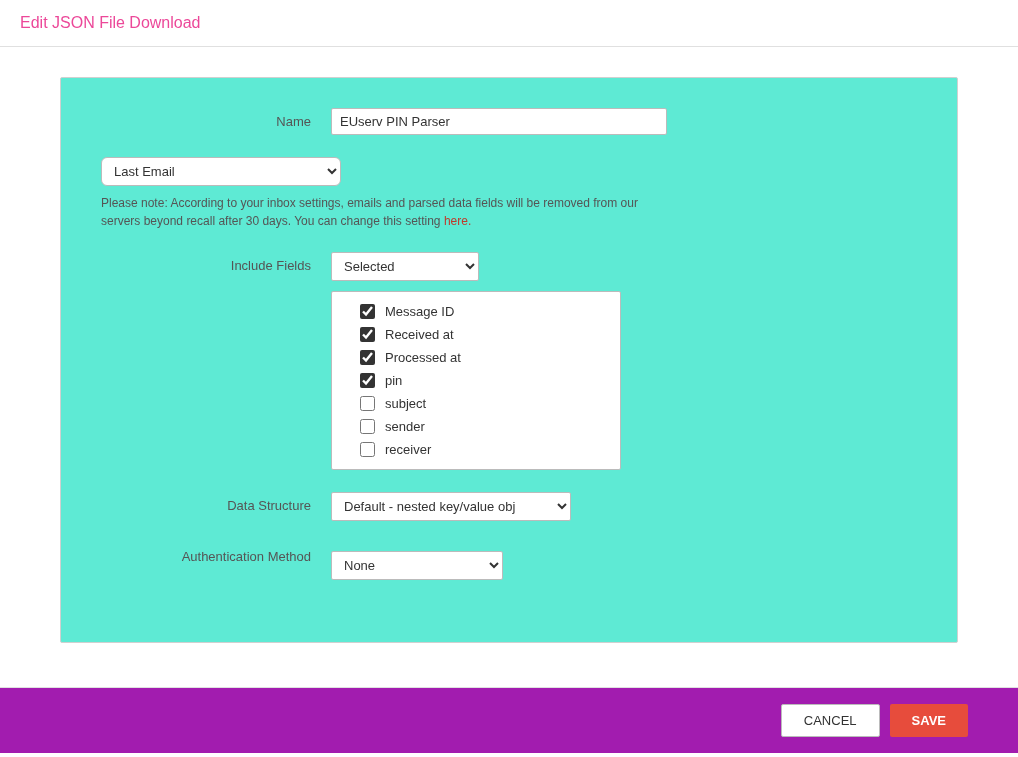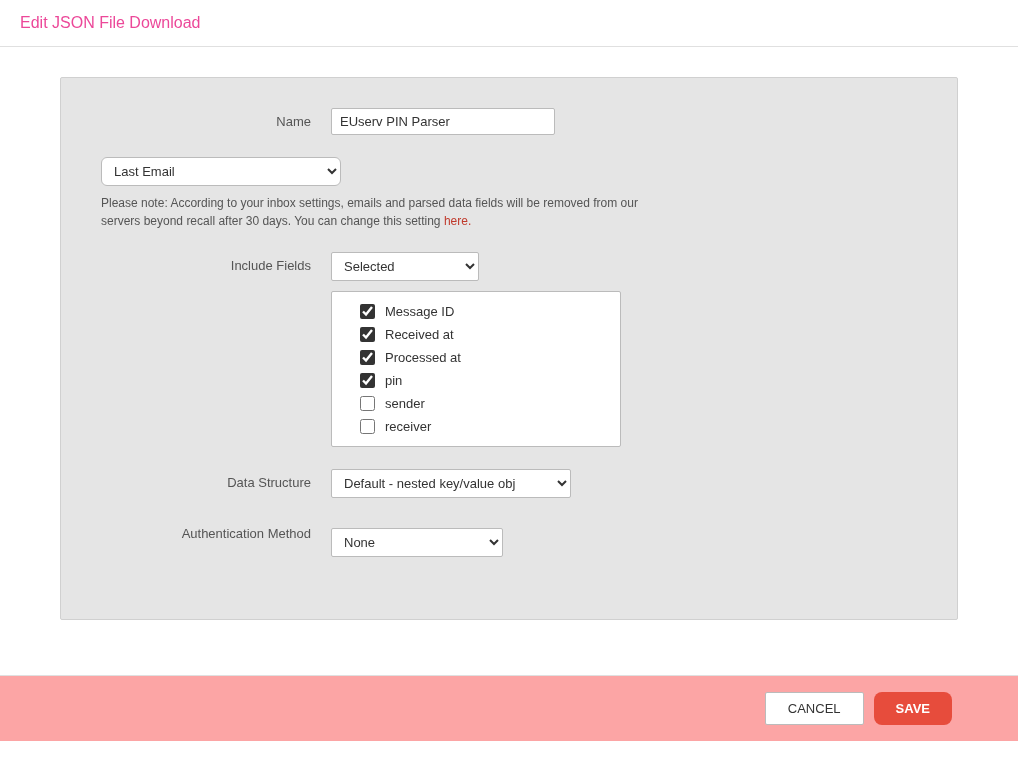--- a/index.html
+++ b/index.html
@@ -20,21 +20,21 @@
       font-weight: normal;
       color: #ec4899;
     }
     .page-content {
       padding: 30px 60px;
     }
     .form-card {
       border: 1px solid #d0d0d0;
       border-radius: 2px;
       padding: 30px 40px 40px 40px;
-      background: #e5e5e5;
+      background: #5eead4;
     }
     .form-row {
       display: flex;
       align-items: flex-start;
       margin-bottom: 22px;
     }
     .form-label {
       width: 230px;
       text-align: right;
       padding-right: 20px;
@@ -43,21 +43,21 @@
       color: #555;
       flex-shrink: 0;
     }
     .form-label.blue {
       color: #2979a0;
     }
     .form-control {
       flex: 1;
     }
     input[type="text"] {
-      width: 224px;
+      width: 336px;
       padding: 5px 8px;
       border: 1px solid #bbb;
       border-radius: 2px;
       font-size: 13px;
       color: #333;
     }
     select {
       padding: 5px 8px;
       border: 1px solid #bbb;
       border-radius: 2px;
@@ -112,46 +112,46 @@
     .field-item input[type="checkbox"] {
       margin-right: 10px;
       width: 15px;
       height: 15px;
       cursor: pointer;
       accent-color: #333;
     }
     .footer-buttons {
       display: flex;
       justify-content: flex-end;
-      padding: 16px 66px;
+      padding: 16px 50px;
       gap: 10px;
       border-top: 1px solid #e0e0e0;
       position: fixed;
-      bottom: 16px;
+      bottom: 4px;
       left: 0;
       right: 0;
-      background: #fca5a5;
+      background: #a21caf;
     }
     .btn-cancel {
       padding: 8px 22px;
       border: 1px solid #bbb;
       background: #fff;
       color: #333;
       font-size: 13px;
       border-radius: 2px;
       cursor: pointer;
     }
     .btn-save {
       padding: 8px 22px;
       border: none;
       background: #e74c3c;
       color: #fff;
       font-size: 13px;
       font-weight: bold;
-      border-radius: 8px;
+      border-radius: 2px;
       cursor: pointer;
     }
   </style>
 </head>
 <body>
 
 <div class="page-header">
   <h1>Edit JSON File Download</h1>
 </div>
 
@@ -197,20 +197,24 @@
           <div class="field-item">
             <input type="checkbox" checked="" style="">
             <span>Processed at</span>
           </div>
           <div class="field-item">
             <input type="checkbox" checked="" style="">
             <span>pin</span>
           </div>
           <div class="field-item">
             <input type="checkbox" style="">
+            <span>subject</span>
+          </div>
+          <div class="field-item">
+            <input type="checkbox" style="">
             <span>sender</span>
           </div>
           <div class="field-item">
             <input type="checkbox" style="">
             <span>receiver</span>
           </div>
         </div>
       </div>
     </div>
 

